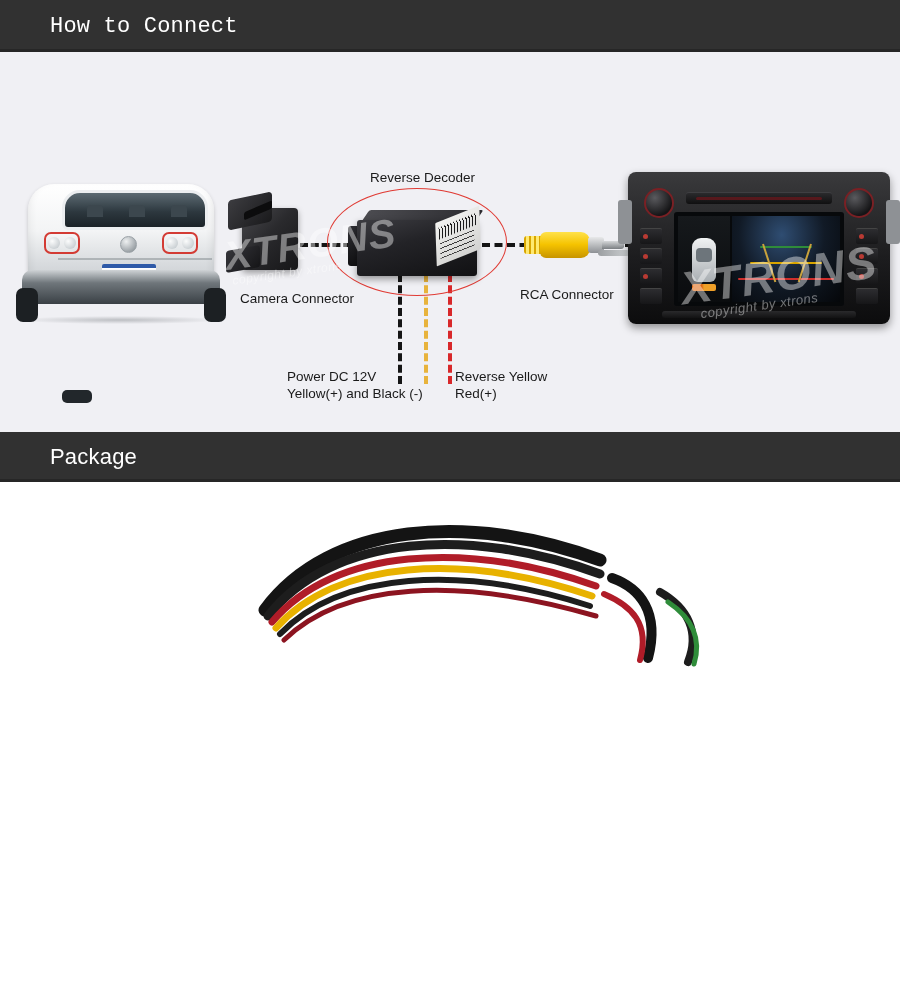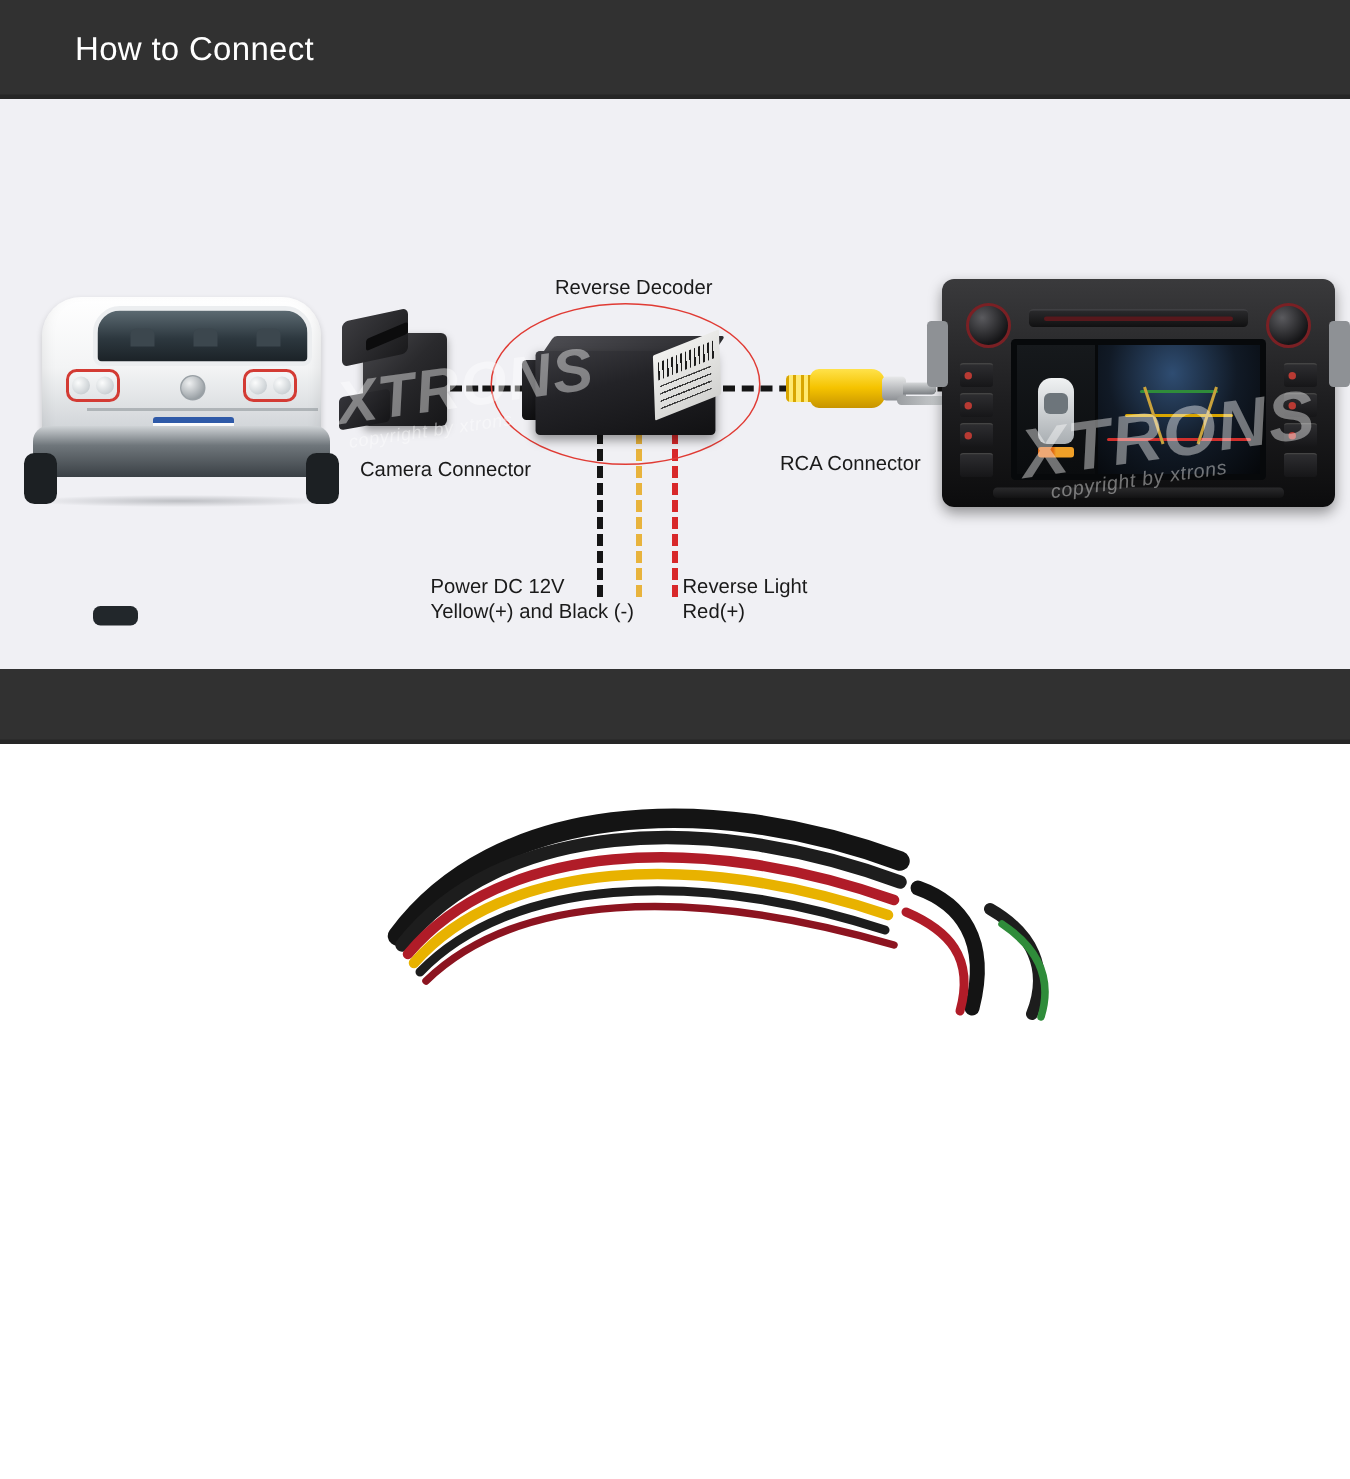--- a/index.html
+++ b/index.html
@@ -26,21 +26,21 @@
     font-size:22px;
     font-weight:400;
     letter-spacing:.2px;
     padding-left:50px;
   }
   .bar-underline {
     position:absolute; left:0; bottom:0;
     width:900px; height:3px; background:#262626;
   }
 
-  #bar-how { height:66px; }
+  #bar-how { height:52px;font-family:Liberation Mono, monospace; }
   #bar-pkg { height:50px; }
 
   
   #howto-panel {
     width:900px; height:380px;
     background:#f0f0f4;
     position:relative;
     overflow:hidden;
   }
 
@@ -447,25 +447,26 @@
   <div class="wm" style="left:224px; top:170px; font-size:40px; transform:rotate(-8deg);">XTRONS</div>
   <div class="wm wm-sub" style="left:232px; top:214px; font-size:12px; transform:rotate(-8deg);">copyright by xtrons</div>
   <div class="wm" style="left:680px; top:196px; font-size:46px; transform:rotate(-8deg);">XTRONS</div>
   <div class="wm wm-sub" style="left:700px; top:246px; font-size:13px; transform:rotate(-8deg);">copyright by xtrons</div>
 
   <div class="diag-label" style="left:370px; top:117px;">Reverse Decoder</div>
   <div class="diag-label" style="left:240px; top:238px;">Camera Connector</div>
   <div class="diag-label" style="left:520px; top:234px;">RCA Connector</div>
   <div class="diag-label" style="left:287px; top:316px;">Power DC 12V
 Yellow(+) and Black (-)</div>
-  <div class="diag-label" style="left:455px; top:316px;">Reverse Light
+  <div class="diag-label" style="left:455px; top:316px;">Reverse Yellow
 Red(+)</div>
 </div>
 
 <div class="section-bar" id="bar-pkg">
+  <span class="bar-title">Package</span>
   <div class="bar-underline"></div>
 </div>
 
 <div id="package-panel">
 
   <svg id="harness-svg" viewBox="0 0 900 506">
     <g fill="none" stroke-linecap="round">
       <path d="M265,128 C330,40 470,30 600,78" stroke="#141414" stroke-width="13"></path>
       <path d="M268,134 C332,52 470,44 600,92" stroke="#1d1d1d" stroke-width="9"></path>
       <path d="M272,140 C334,66 466,58 596,104" stroke="#b01c28" stroke-width="7"></path>

